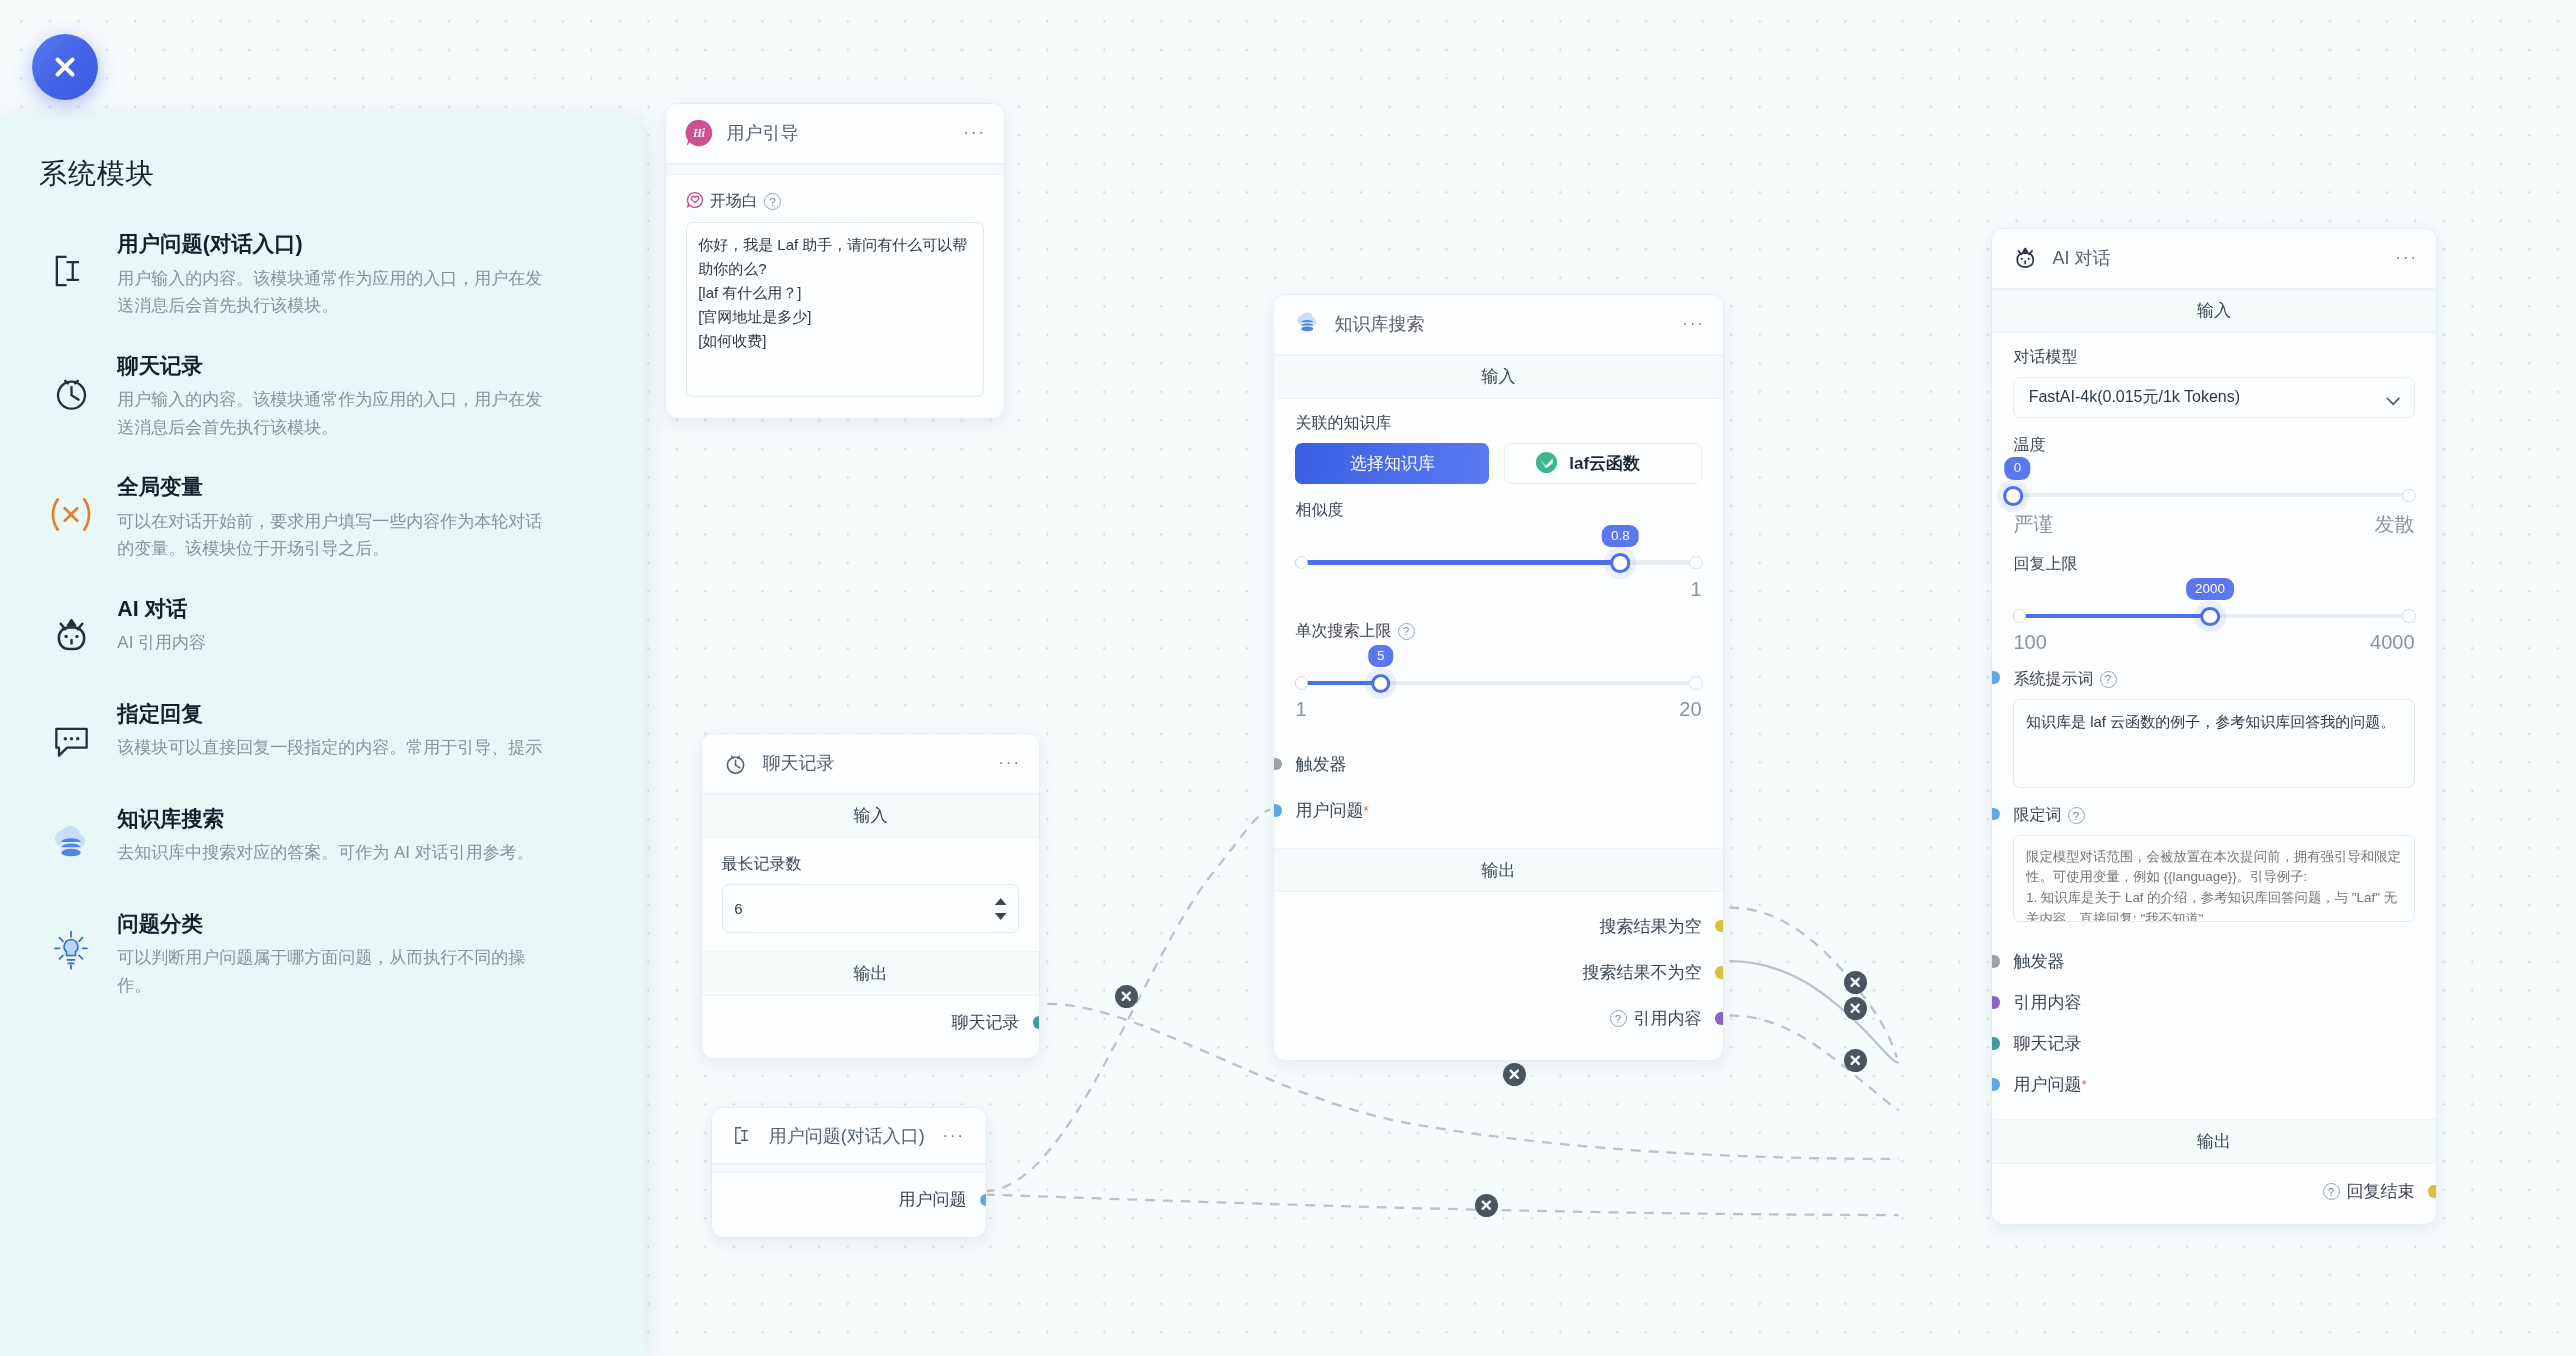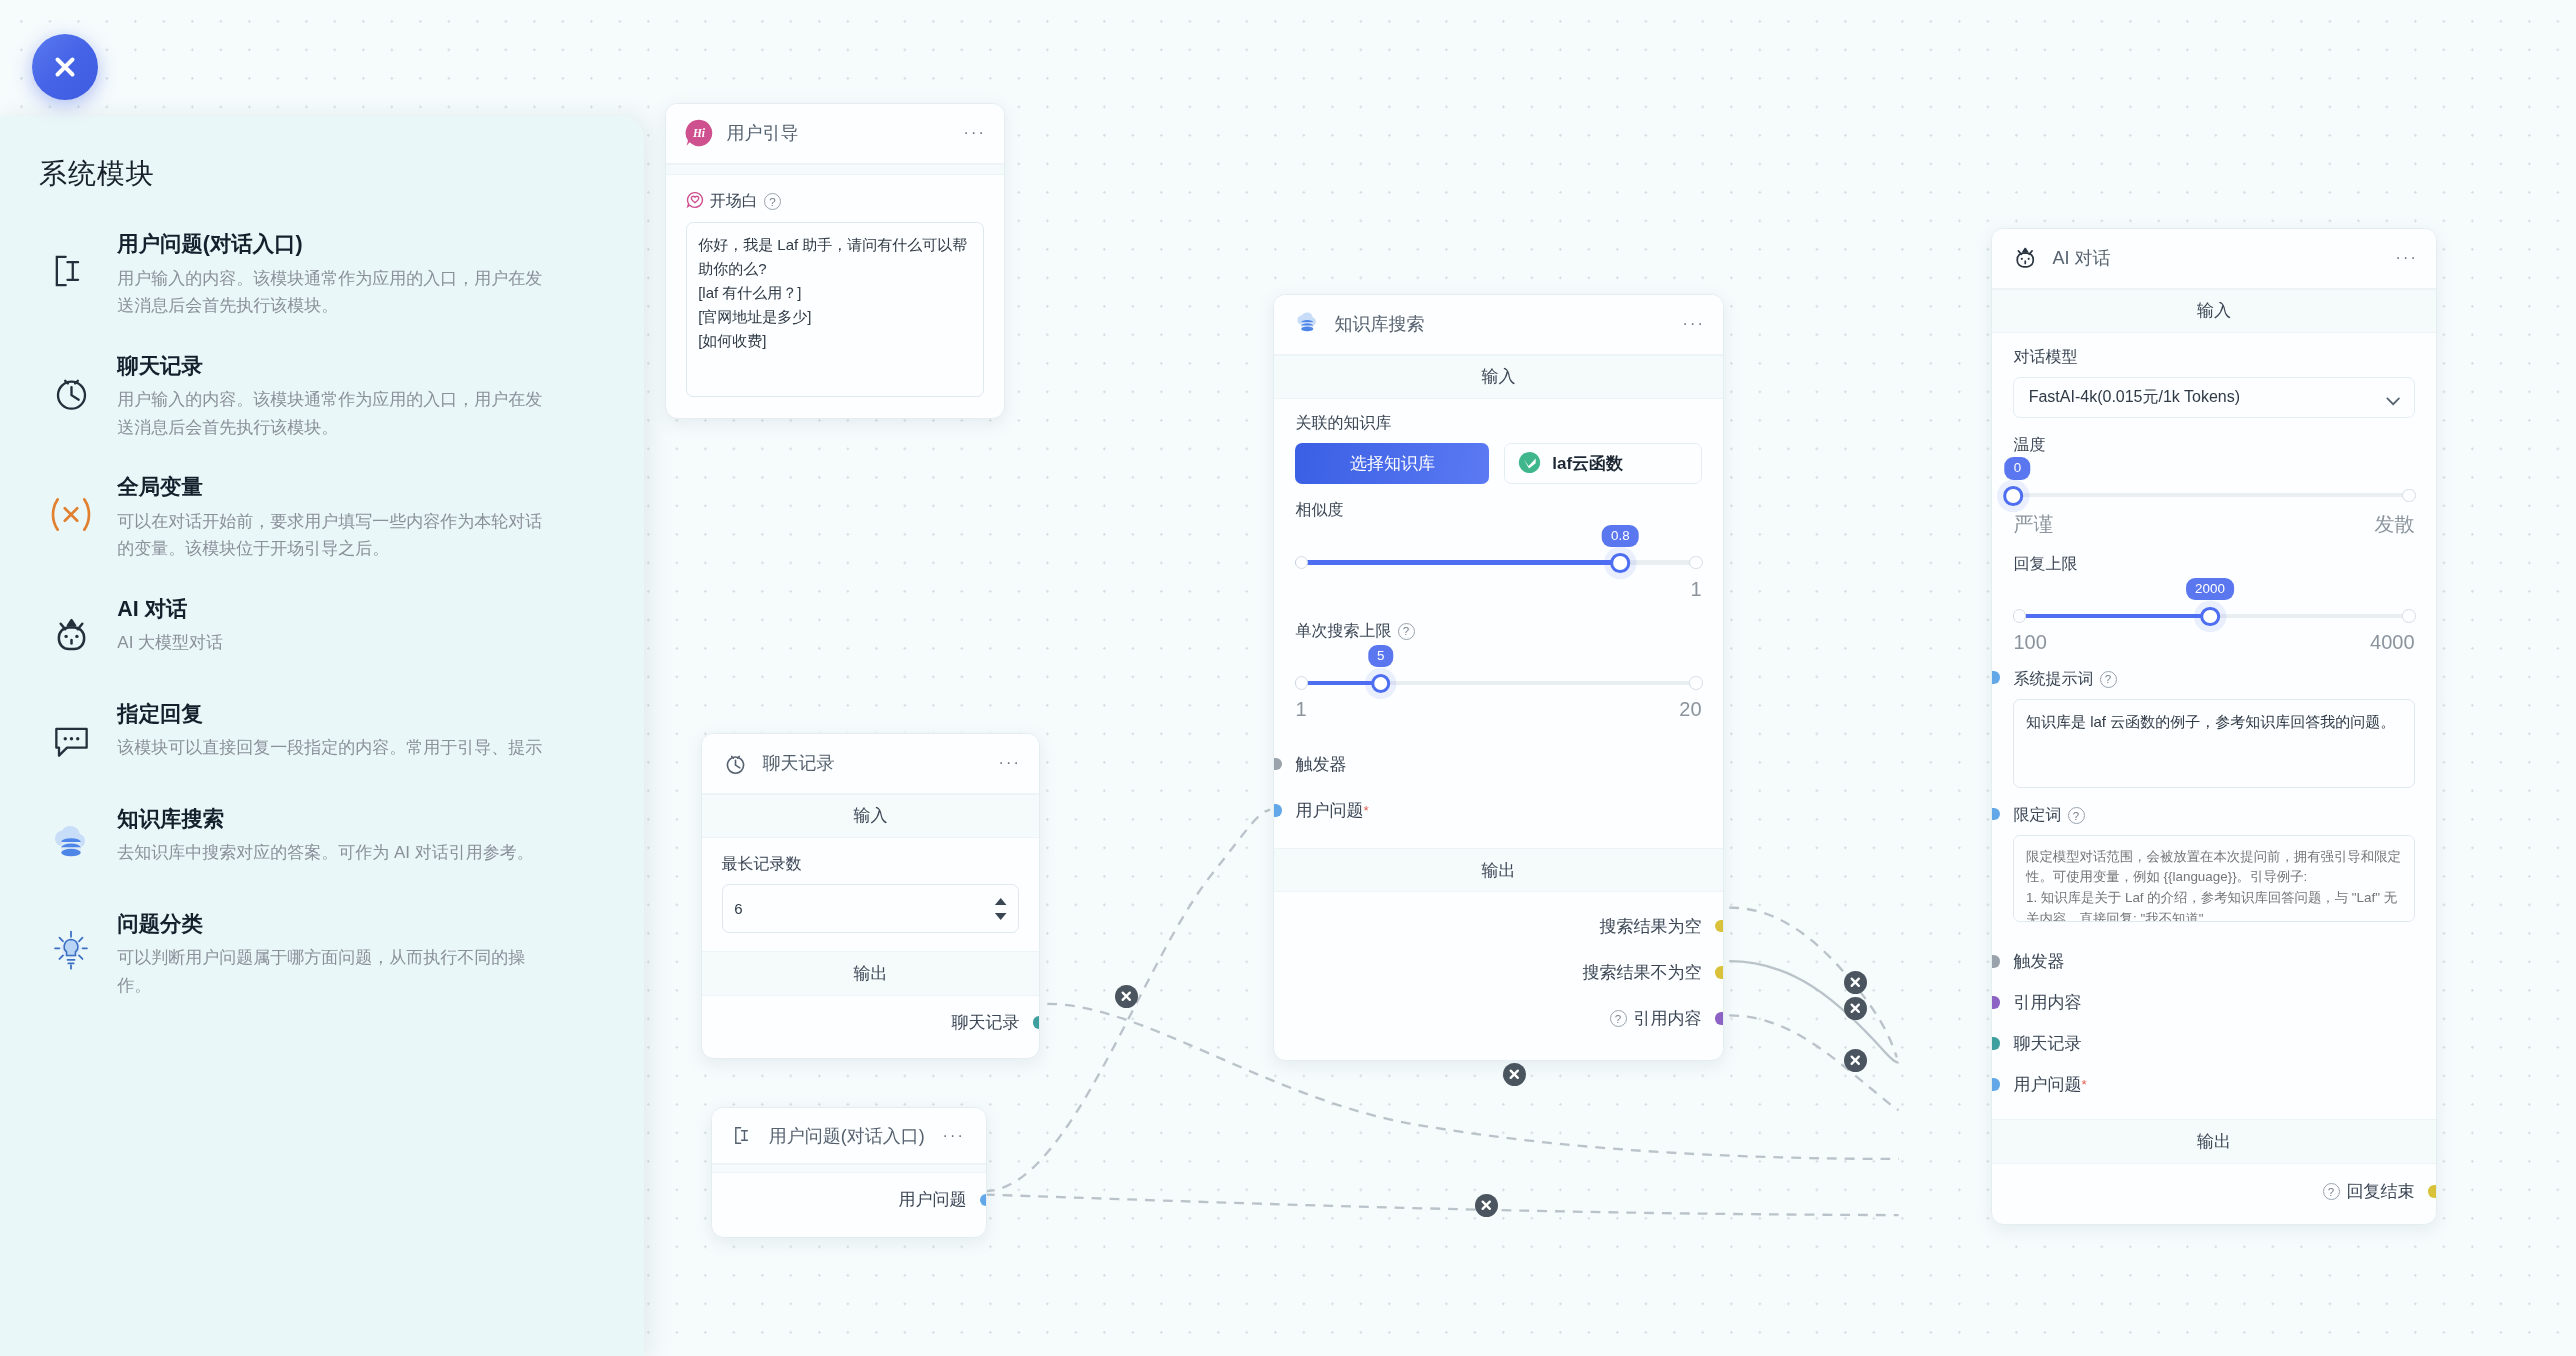--- a/index.html
+++ b/index.html
@@ -220,21 +220,21 @@
           <path d="M13 12 L18 18 M37 12 L32 18"></path>
           <path d="M25 8 L21 14 L29 14 Z" fill="#25303c"></path>
           <rect x="11" y="16" width="28" height="24" rx="11"></rect>
           <circle cx="19" cy="26" r="1.9" fill="#25303c" stroke="none"></circle>
           <circle cx="31" cy="26" r="1.9" fill="#25303c" stroke="none"></circle>
           <path d="M25 30 V34"></path>
         </svg>
       </div>
       <div class="mod-text">
         <div class="mod-name">AI 对话</div>
-        <div class="mod-desc">AI 大模型对话</div>
+        <div class="mod-desc">AI 引用内容</div>
       </div>
     </div>
 
     <div class="mod-item">
       <div class="mod-icon">
         <svg width="45" height="41" viewBox="0 0 50 46" fill="none" stroke="#25303c" stroke-width="2.6" stroke-linejoin="round">
           <path d="M8 10 H42 V31 H20 L11 40 V31 H8 Z"></path>
           <circle cx="18" cy="21" r="1.9" fill="#25303c" stroke="none"></circle>
           <circle cx="25" cy="21" r="1.9" fill="#25303c" stroke="none"></circle>
           <circle cx="32" cy="21" r="1.9" fill="#25303c" stroke="none"></circle>
@@ -384,21 +384,21 @@
       </svg>
     </div>
     <div class="node-title">知识库搜索</div>
     <div class="node-dots">···</div>
   </div>
   <div class="band">输入</div>
   <div class="node-body" style="padding:14.3px 21.4px 5.3px 21.4px;">
     <div class="fld-label">关联的知识库</div>
     <div style="display:flex;gap:14.3px;align-items:center;">
       <button style="width:194px;height:41px;border:none;border-radius:7.1px;background:linear-gradient(100deg,#3a5fe4,#5b7af3);color:#fff;font-size:17px;cursor:pointer;font-family:inherit;">选择知识库</button>
-      <div style="flex:1;height:41px;border:0.9px solid #e4eef1;border-radius:7.1px;display:flex;align-items:center;gap:11.6px;padding:0 13px;background:#fcfeff;">
+      <div style="flex:1;height:41px;border:0.9px solid #e4eef1;border-radius:7.1px;display:flex;align-items:center;gap:11.6px;padding:0 30px;background:#fcfeff;">
         <span>
           <svg width="23" height="23" viewBox="0 0 26 26">
             <circle cx="13" cy="13" r="12" fill="#3fb68b"></circle>
             <path d="M6.5 9.5 L12 17 L20 8.5 L20 13.8 L12.4 19.8 Z" fill="#fff"></path>
           </svg>
         </span>
         <span style="font-size:17px;font-weight:bold;color:#1d2733;">laf云函数</span>
       </div>
     </div>
   </div>

